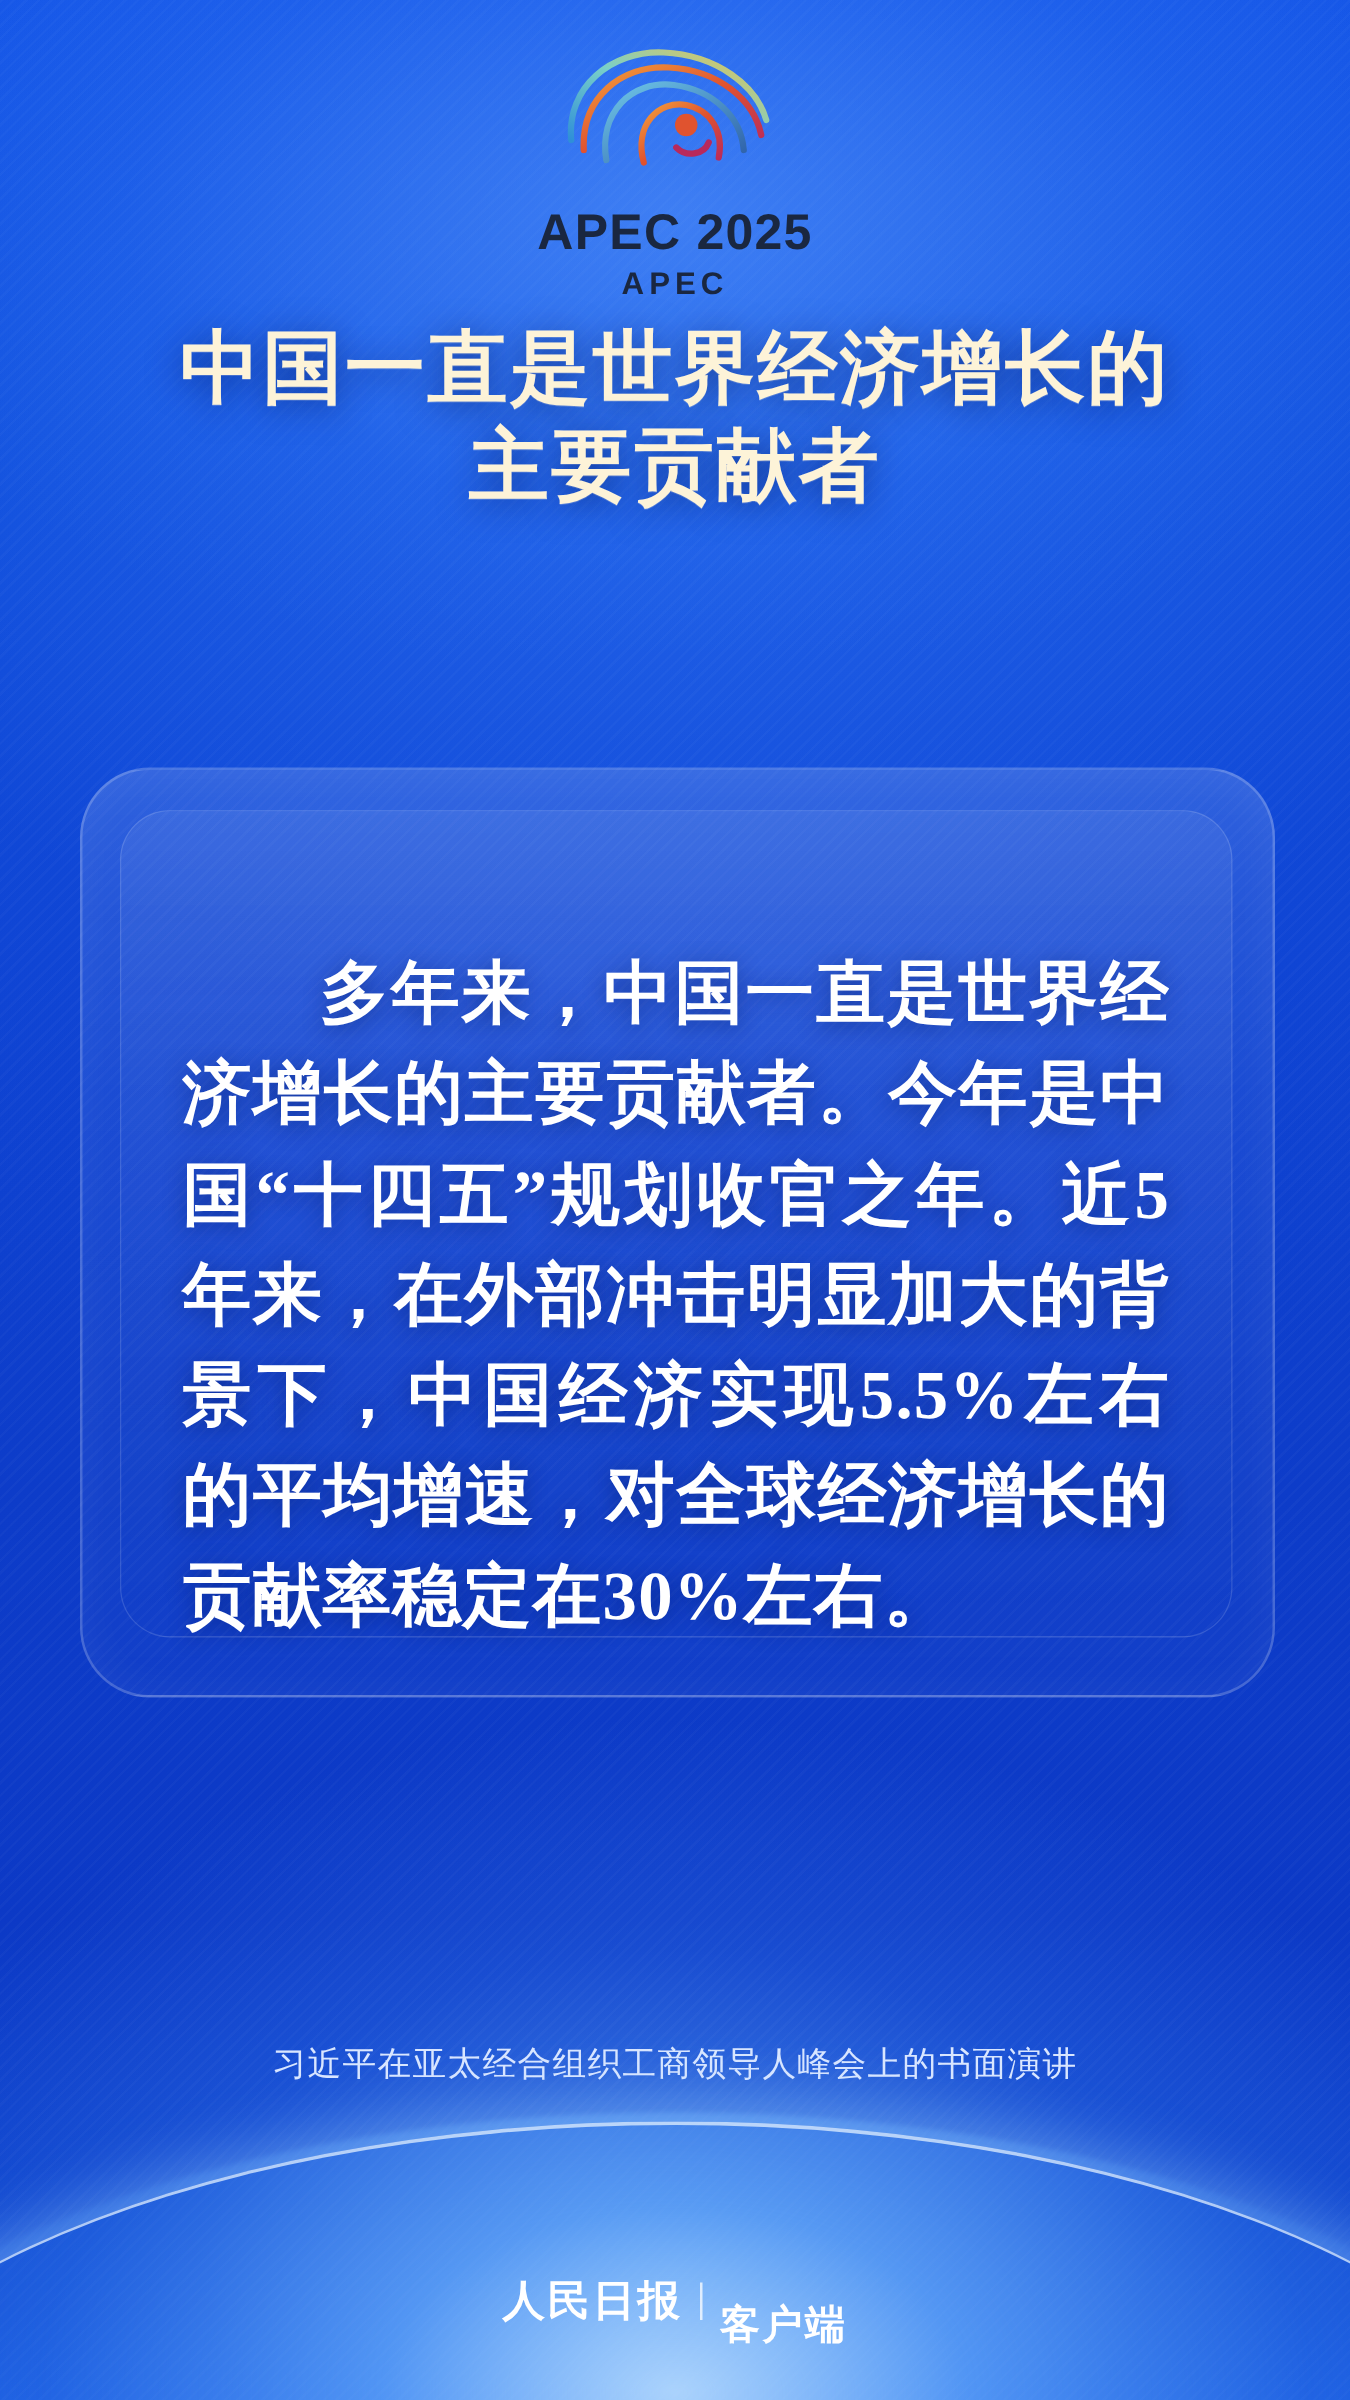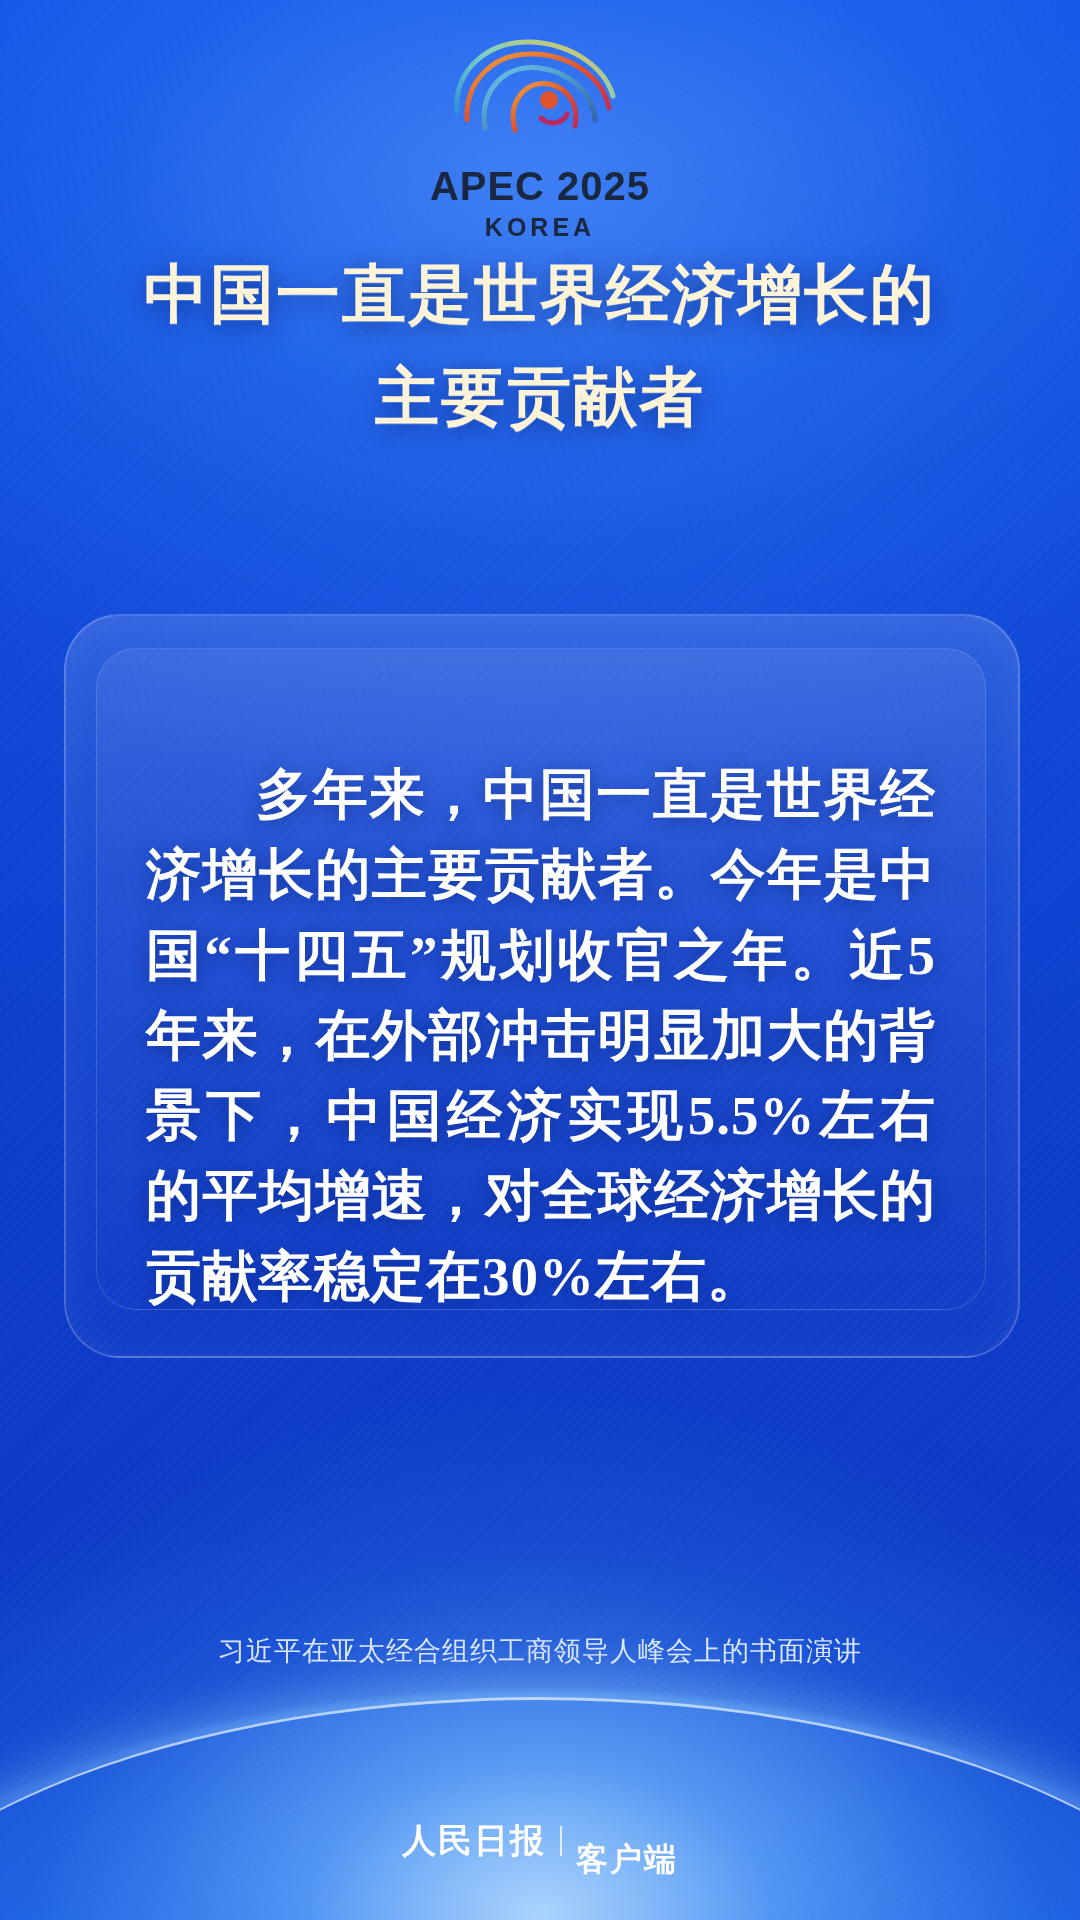--- a/index.html
+++ b/index.html
@@ -78,21 +78,21 @@
     text-align: center;
     color: #fdf3d8;
     font-family: Liberation Sans, sans-serif;
     font-weight: 700;
     font-size: 64px;
     line-height: 1.22;
     letter-spacing: 2px;
     text-shadow: 0 4px 26px rgba(2,20,90,0.55), 0 1px 0 rgba(255,255,255,0.25);
     padding: 0 56px;
   }
-  .headline .l2 { display: block; margin-top: 25px; }
+  .headline .l2 { display: block; }
 
   
   .card {
     position: absolute;
     left: 64px;
     top: 614px;
     width: 952px;
     height: 740px;
     border-radius: 56px;
     background: linear-gradient(180deg, rgba(255,255,255,0.12) 0%, rgba(255,255,255,0.05) 35%, rgba(255,255,255,0.02) 100%);
@@ -225,21 +225,21 @@
         </defs>
         <path d="M12 78 C 8 36, 44 6, 86 8 C 128 10, 160 34, 168 62" fill="none" stroke="url(#g2)" stroke-width="5" stroke-linecap="round"></path>
         <path d="M22 86 C 20 44, 52 18, 90 20 C 130 22, 158 46, 164 74" fill="none" stroke="url(#g1)" stroke-width="5" stroke-linecap="round"></path>
         <path d="M40 94 C 34 56, 60 30, 94 34 C 126 38, 148 60, 150 86" fill="none" stroke="url(#g3)" stroke-width="5" stroke-linecap="round"></path>
         <path d="M70 96 C 62 66, 82 46, 104 50 C 124 54, 134 72, 130 92" fill="none" stroke="url(#g1)" stroke-width="5" stroke-linecap="round"></path>
         <circle cx="104" cy="66" r="9" fill="#e0532f"></circle>
         <path d="M96 84 C 104 92, 118 90, 122 80" fill="none" stroke="#b8295c" stroke-width="5" stroke-linecap="round"></path>
       </svg>
     </div>
     <div class="logo-text-apec">APEC 2025</div>
-    <div class="logo-text-korea">KOREA</div>
+    <div class="logo-text-korea">APEC</div>
   </div>
 
   <div class="headline">
     <span>中国一直是世界经济增长的</span>
     <span class="l2">主要贡献者</span>
   </div>
 
   <div class="card"></div>
   <div class="card-inner"></div>
   <div class="quote">多年来，中国一直是世界经济增长的主要贡献者。今年是中国“十四五”规划收官之年。近5年来，在外部冲击明显加大的背景下，中国经济实现5.5%左右的平均增速，对全球经济增长的贡献率稳定在30%左右。</div>

